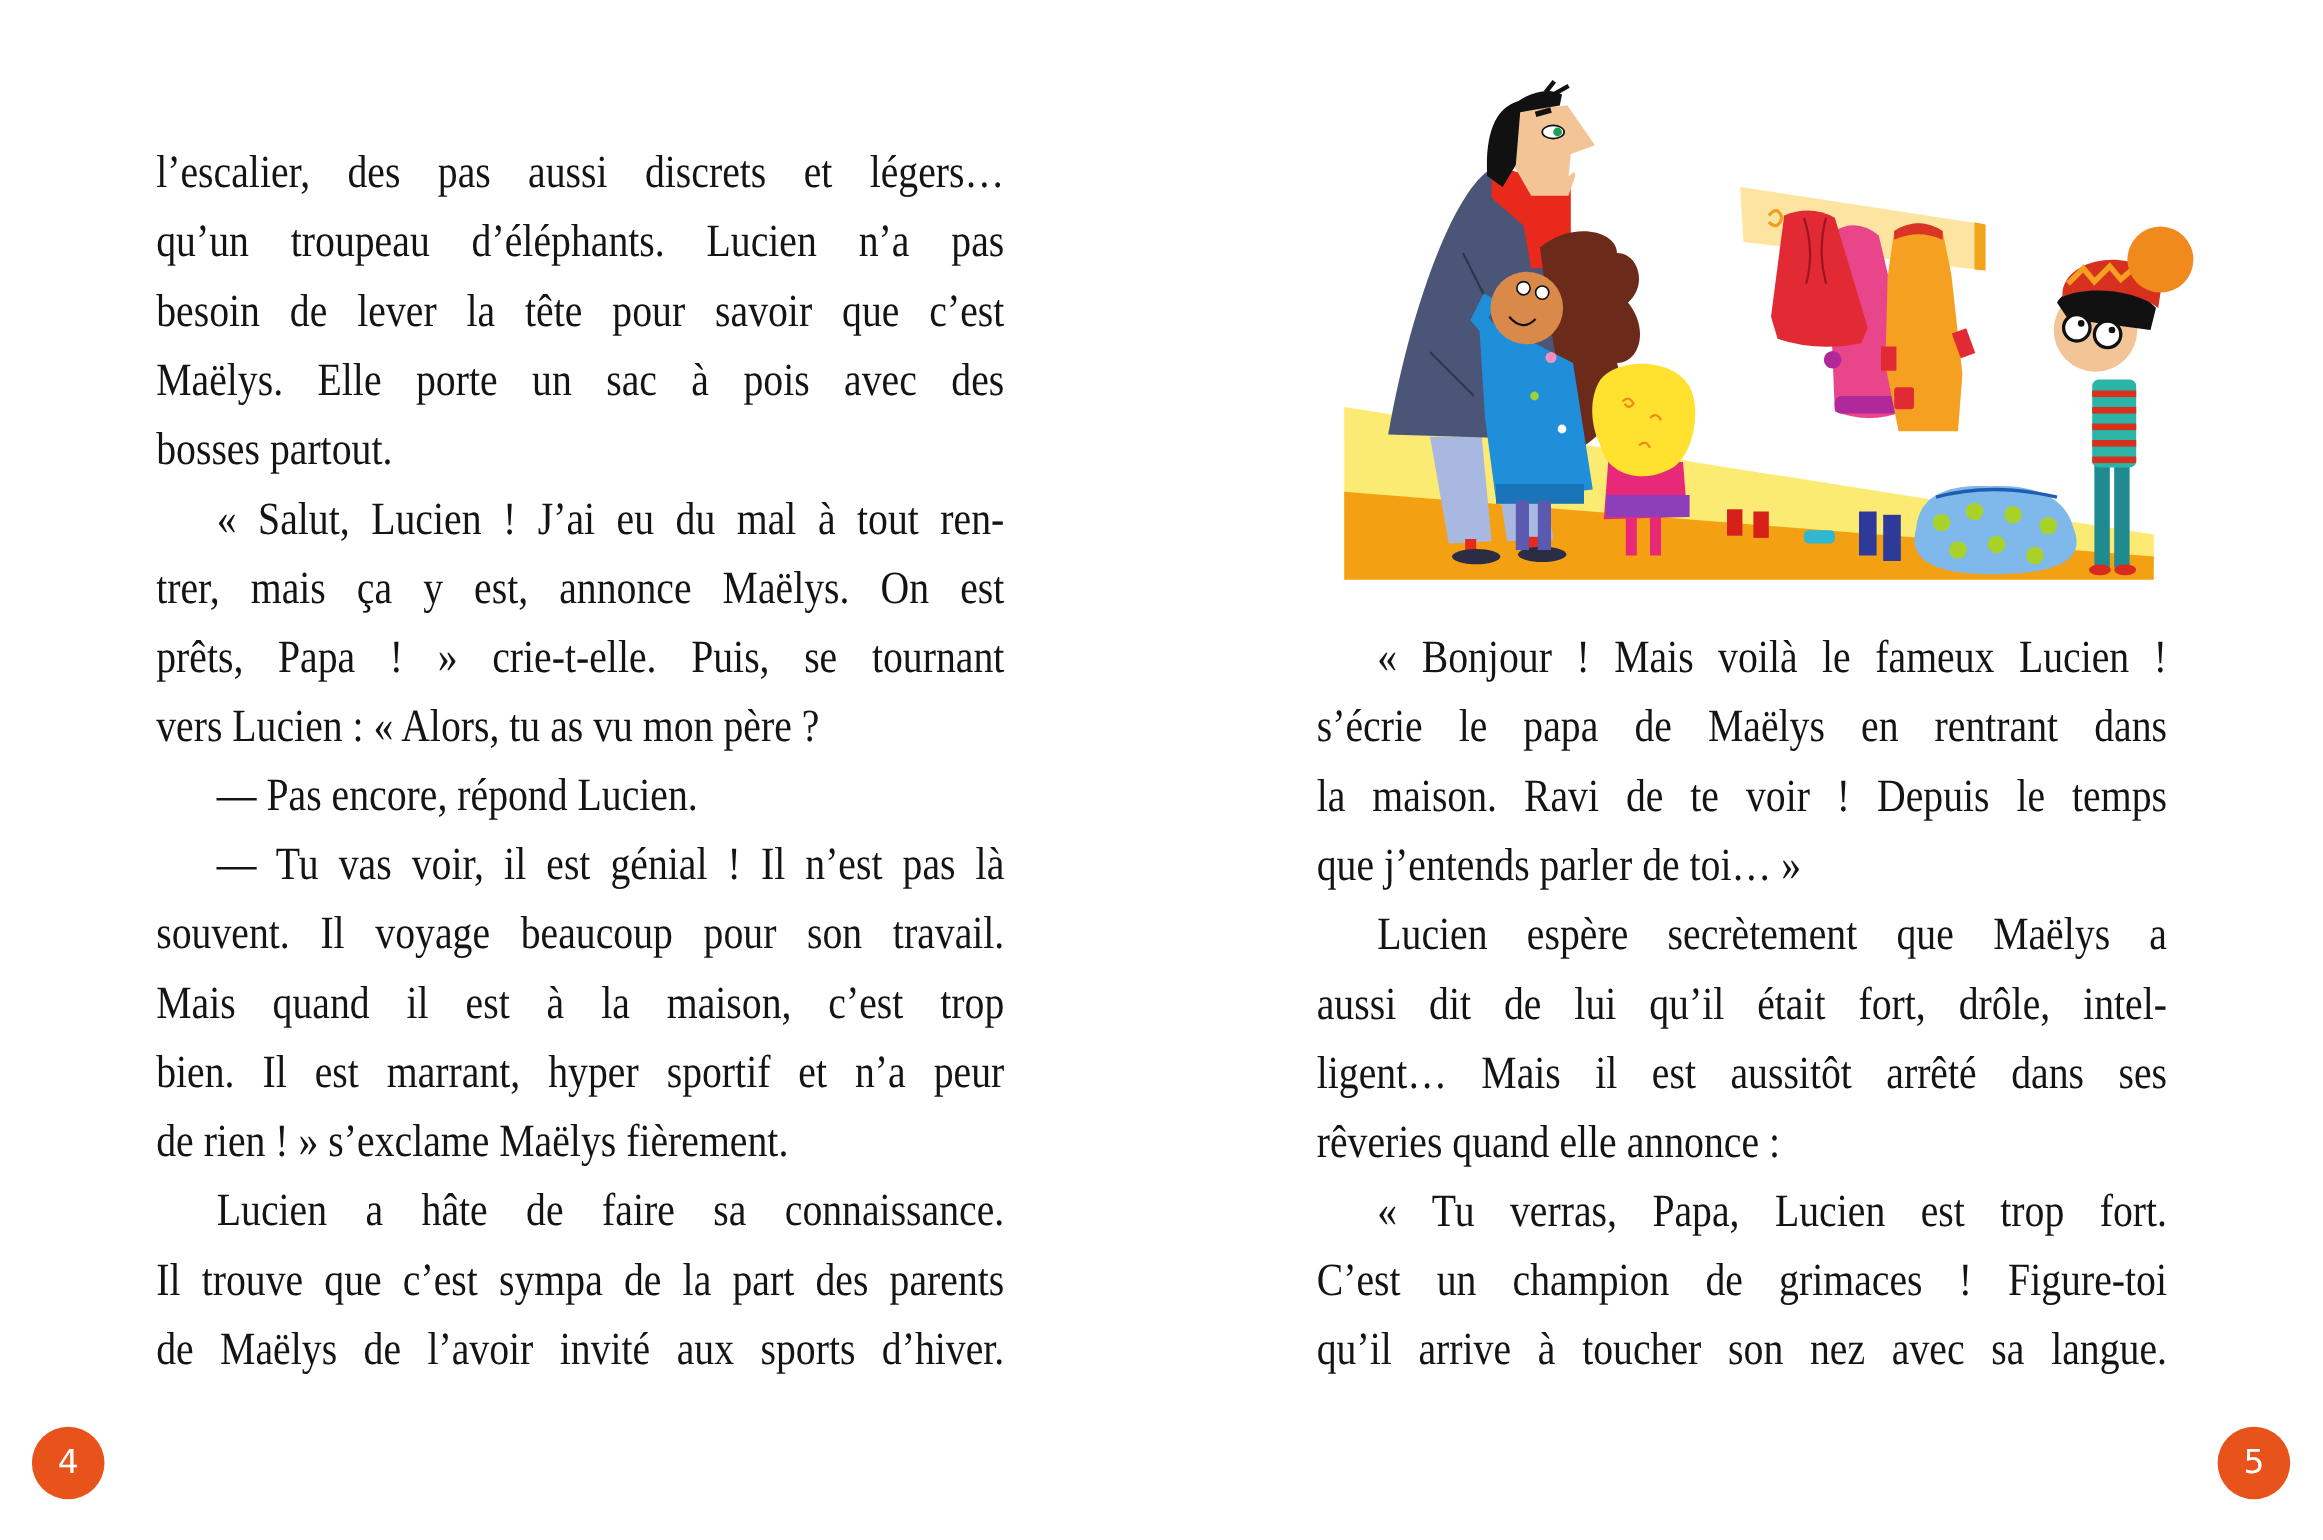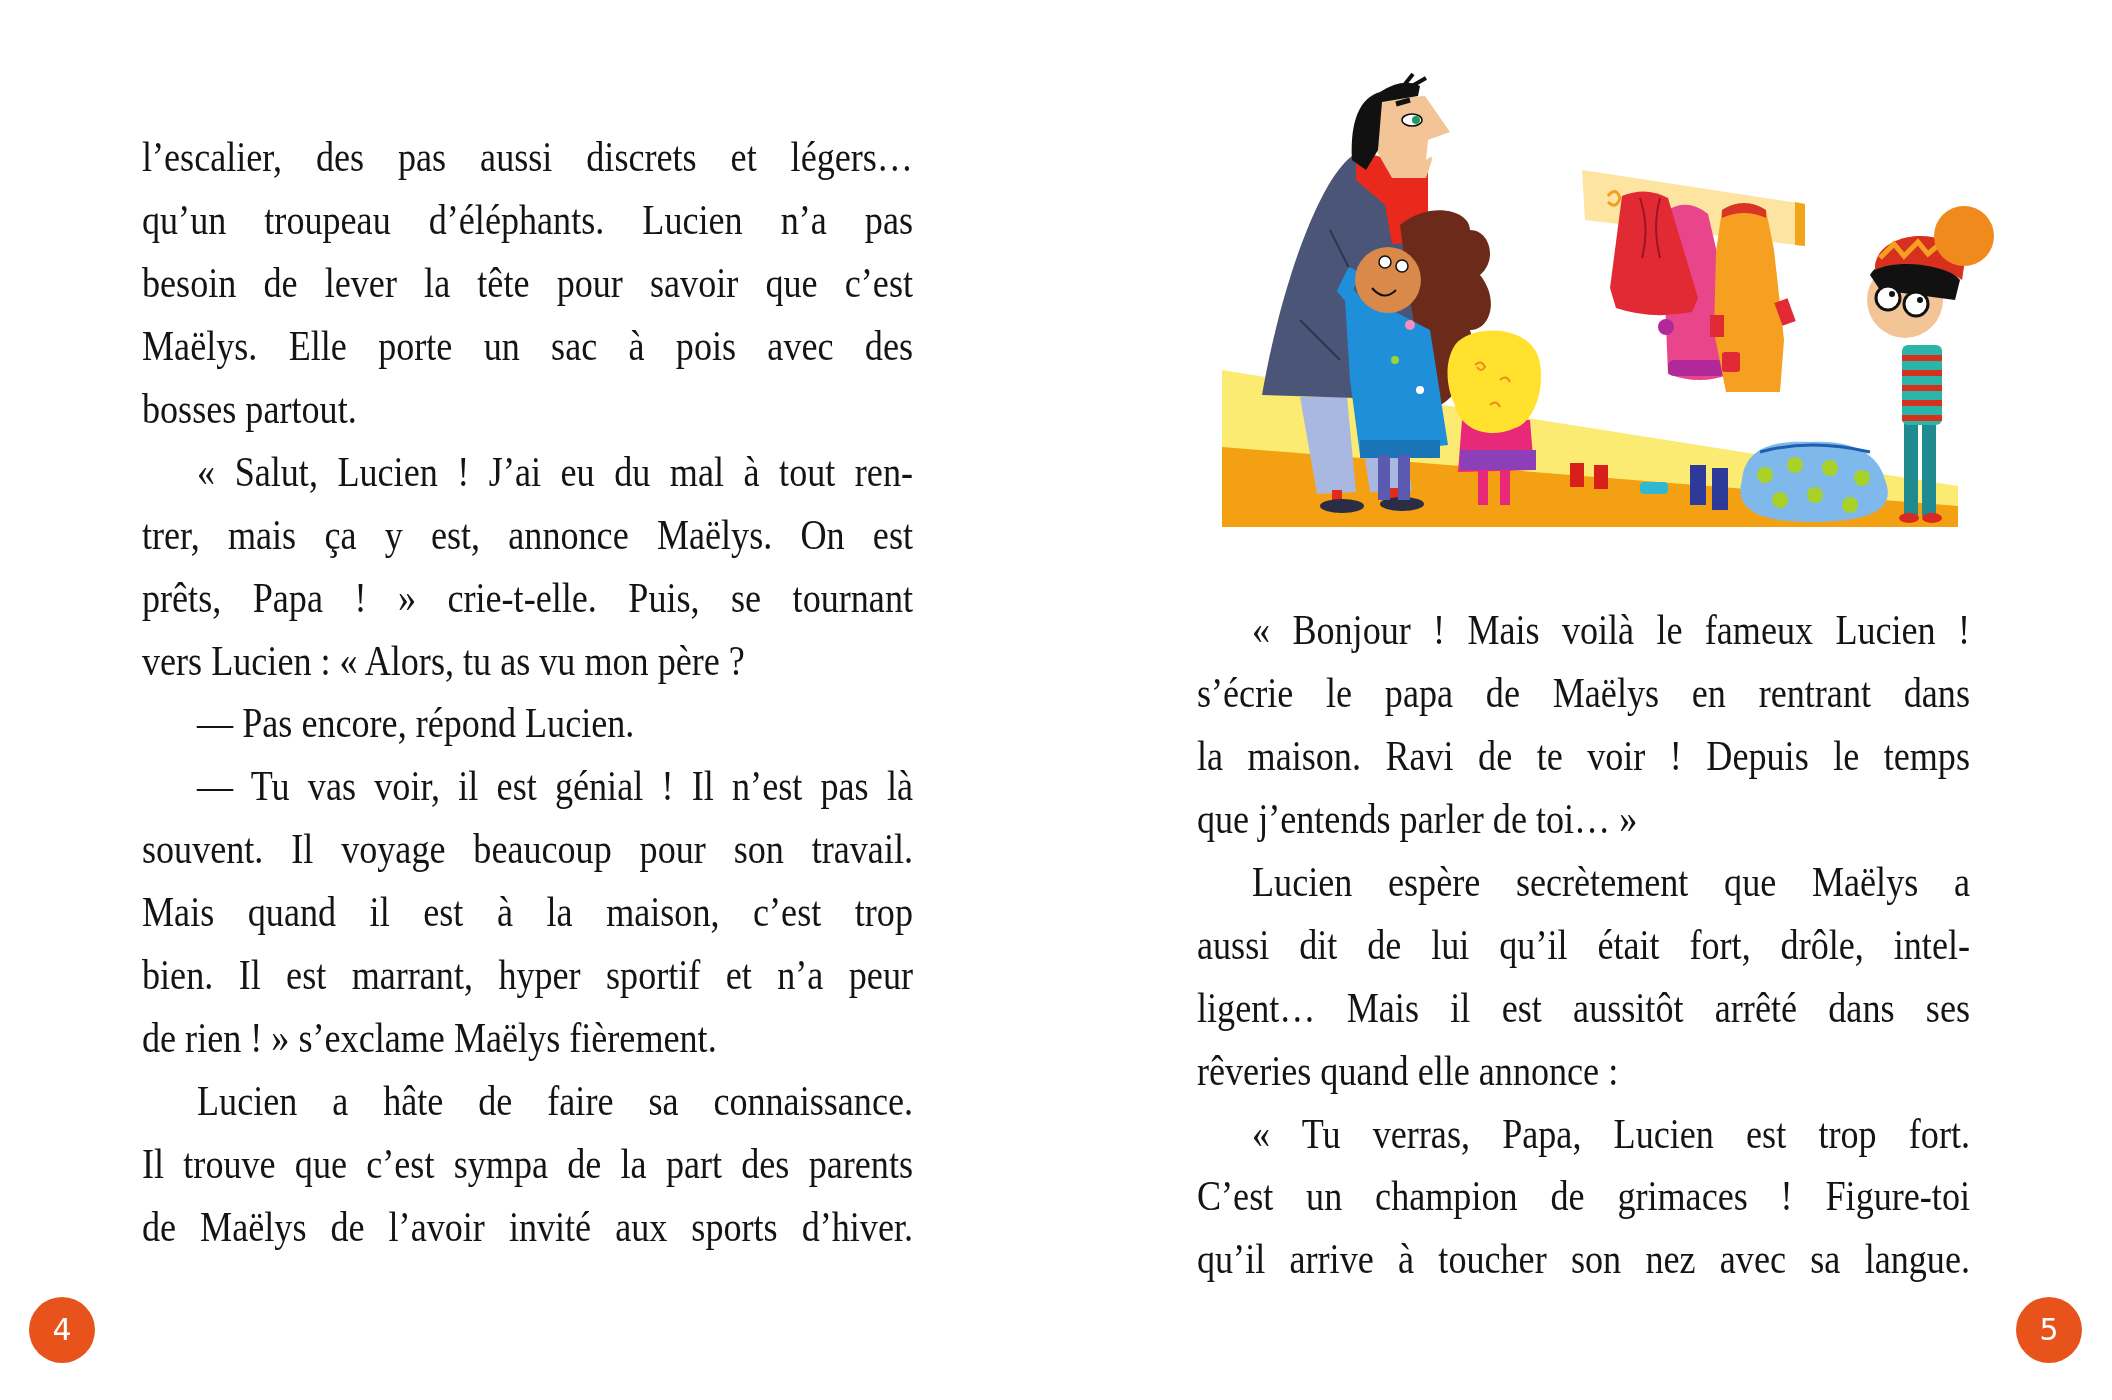--- a/index.html
+++ b/index.html
@@ -2,21 +2,21 @@
 <html><head>
 <meta charset="utf-8">
 <style>
   html, body { margin: 0; padding: 0; background: #ffffff; }
   body { width: 2112px; height: 1400px; position: relative; overflow: hidden; }
   .page { position: absolute; top: 0; height: 1104px; }
   .page-left { left: 0; width: 1056px; }
   .page-right { left: 1056px; width: 1056px; }
   .col { position: absolute; }
   .col-left { left: 142px; top: 126px; width: 771px; }
-  .col-right { left: 141px; top: 599px; width: 773px; }
+  .col-right { left: 141px; top: 567px; width: 773px; }
   .line {
     height: 62.94px;
     line-height: 62.94px;
     font-family: "Liberation Serif", "DejaVu Serif", serif;
     font-size: 42px;
     color: #141414;
     white-space: nowrap;
     overflow: visible;
     transform-origin: 0 50%;
     transform: scaleX(0.86);

